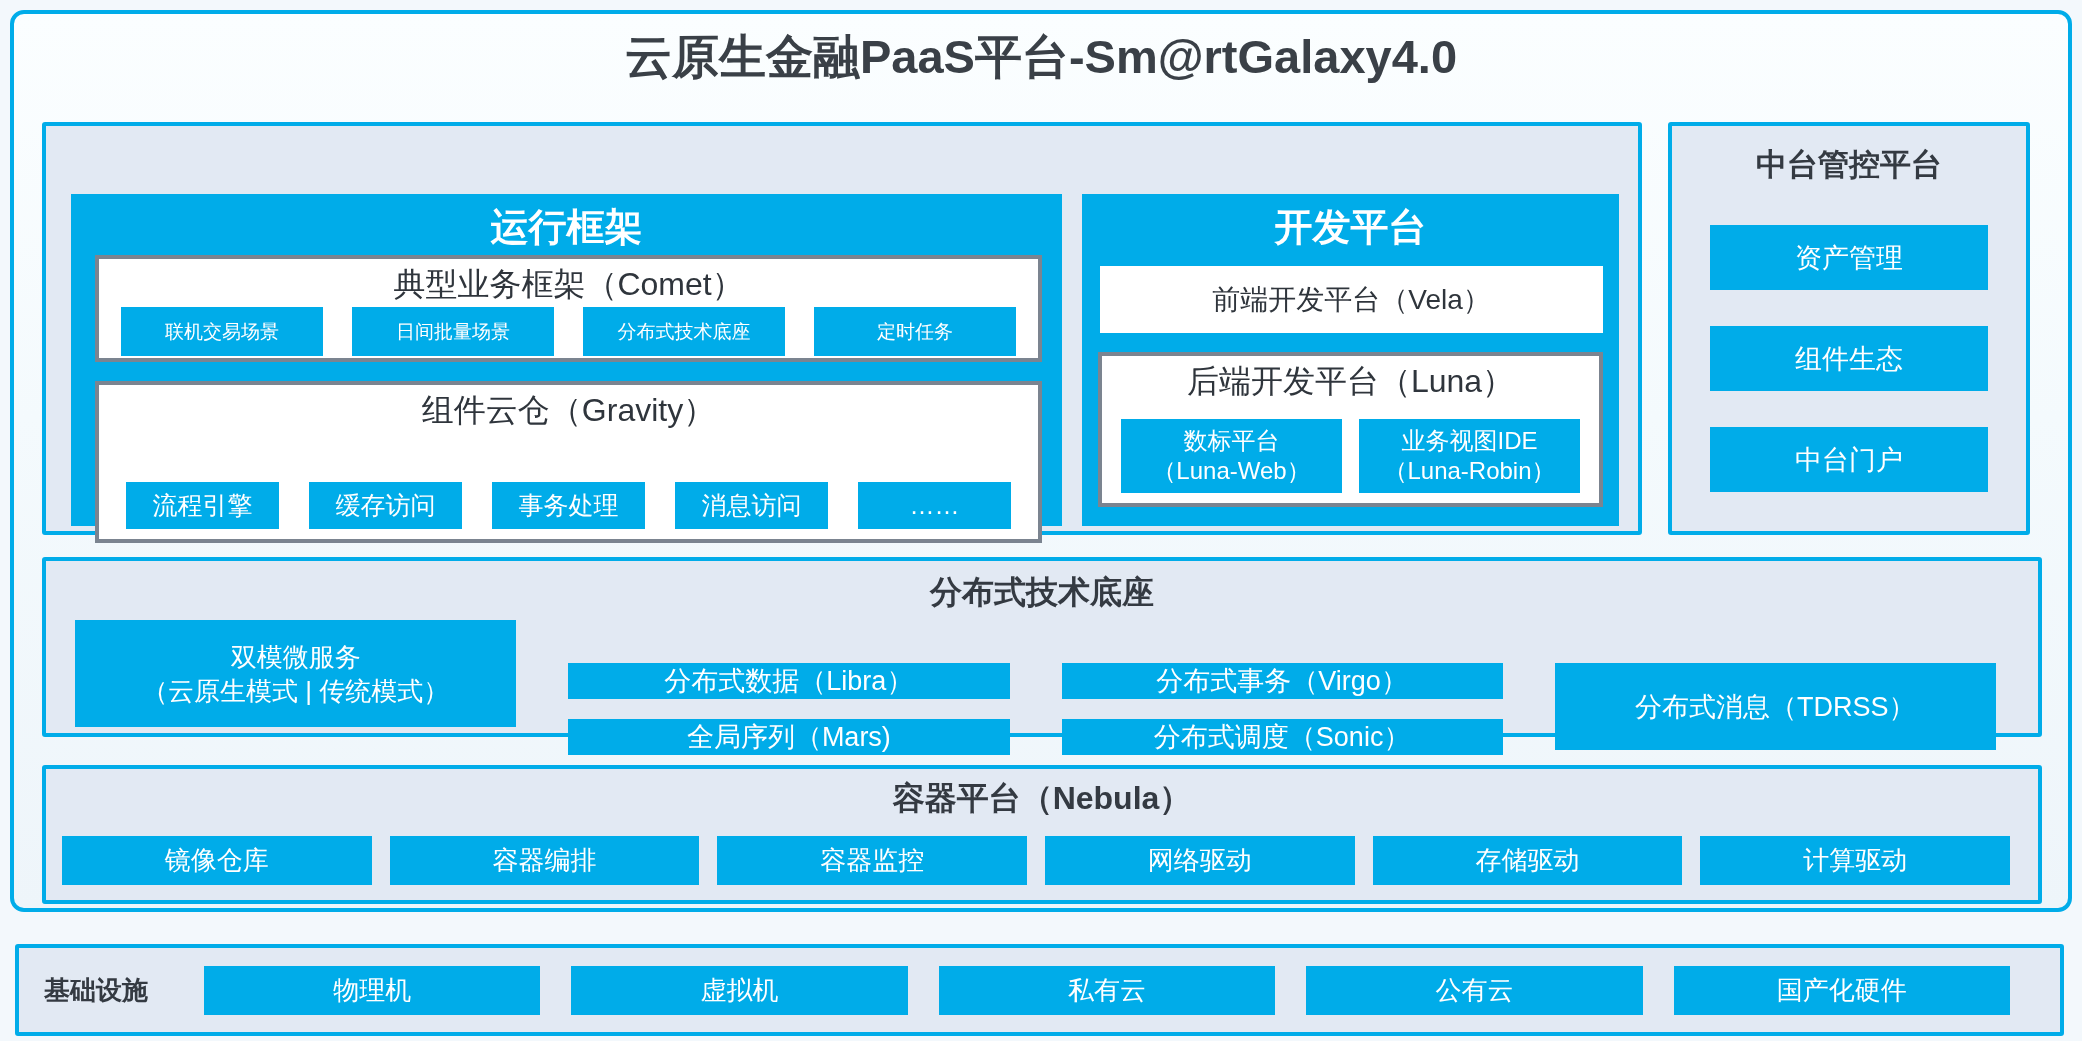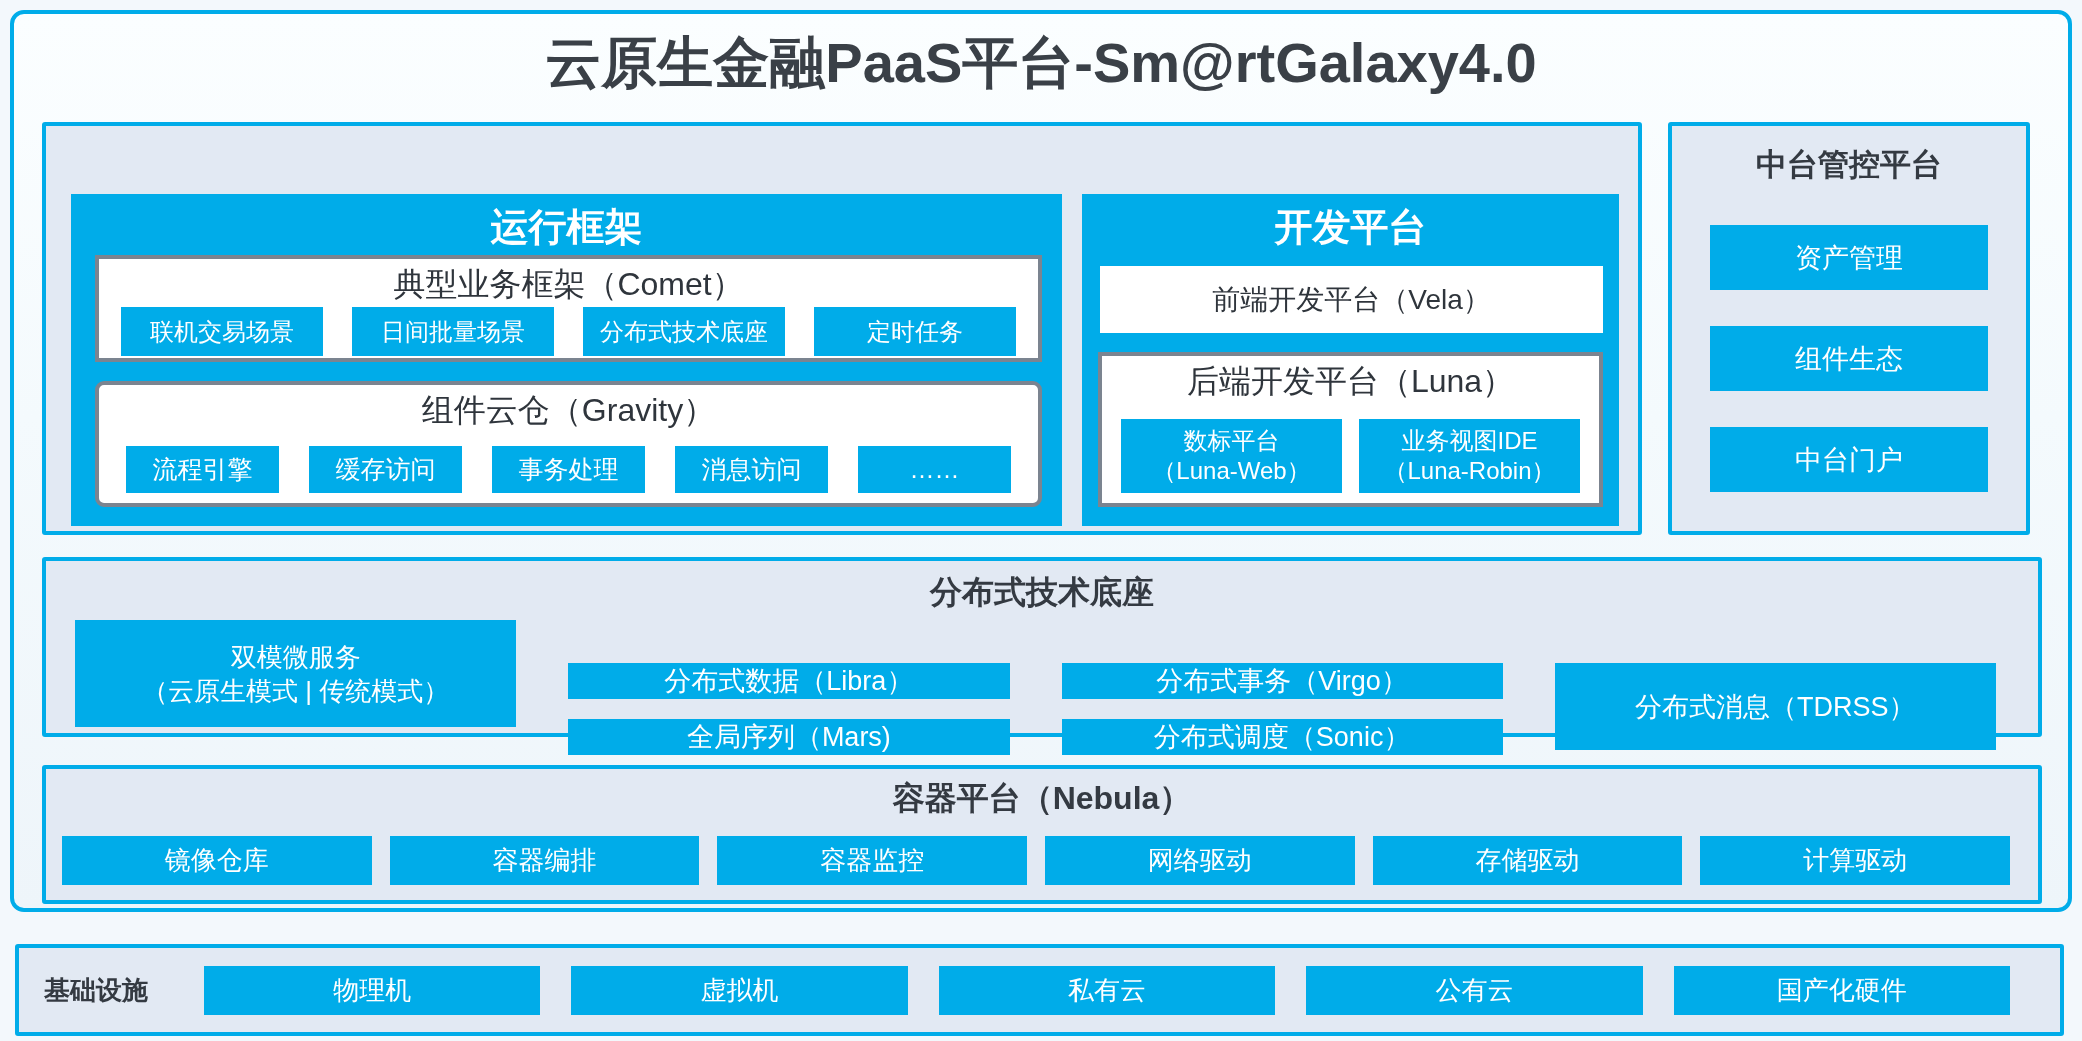--- a/index.html
+++ b/index.html
@@ -17,21 +17,21 @@
     color:var(--dark);
     overflow:hidden;
   }
   .outer-frame{
     position:absolute;left:10px;top:10px;width:2062px;height:902px;
     border:4px solid var(--blue);border-radius:14px;
     background:linear-gradient(180deg,#fbfeff 0%,#f4fafd 45%,#eef5fa 100%);
   }
   .main-title{
     position:absolute;left:10px;top:26px;width:2062px;
-    text-align:center;font-size:56px;font-weight:700;color:#3a4047;
+    text-align:center;font-size:47px;font-weight:700;color:#3a4047;
   }
   .sec{
     position:absolute;background:var(--panel);
     border:4px solid var(--blue);border-radius:3px;
   }
   .sec-title{
     text-align:center;font-size:31px;font-weight:700;color:#343a42;
   }
   
   #sec-lowcode{left:42px;top:122px;width:1600px;height:413px;}
@@ -40,22 +40,22 @@
   .panel-title{text-align:center;font-size:38px;font-weight:700;color:#fff;margin-top:8px;}
   .white-box{position:absolute;background:#fff;border:4px solid var(--gray);display:flex;flex-direction:column;}
   .white-box-title{text-align:center;font-size:32px;font-weight:500;color:#2f353c;margin-top:4px;}
   .btn{
     background:var(--blue);color:#fff;display:flex;align-items:center;justify-content:center;
     text-align:center;font-size:26px;font-weight:400;
   }
   #runtime-box{left:25px;top:68px;width:991px;height:332px;}
   #comet-box{left:24px;top:61px;width:947px;height:107px;}
   #comet-box .btn-row{display:flex;gap:29px;padding:0 22px;margin-top:auto;margin-bottom:6px;}
-  #comet-box .btn{flex:1;height:49px;font-size:24px;}
-  #gravity-box{left:24px;top:187px;width:947px;height:126px;border-radius:9px;}
+  #comet-box .btn{flex:1;height:49px;font-size:19px;}
+  #gravity-box{left:24px;top:187px;width:947px;height:162px;}
   #gravity-box .btn-row{display:flex;gap:30px;padding:0 27px;margin-top:auto;margin-bottom:10px;}
   #gravity-box .btn{flex:1;height:47px;font-size:25px;}
   #dev-box{left:1036px;top:68px;width:537px;height:332px;}
   #vela-box{left:18px;top:72px;width:503px;height:67px;background:#fff;position:absolute;
     display:flex;align-items:center;justify-content:center;font-size:28px;font-weight:500;color:#2f353c;}
   #luna-box{left:16px;top:158px;width:505px;height:155px;}
   #luna-box .btn-row{display:flex;gap:17px;padding:0 19px;margin-top:auto;margin-bottom:10px;}
   #luna-box .btn{flex:1;height:74px;flex-direction:column;font-size:24px;line-height:30px;}
   
   #sec-mid{left:1668px;top:122px;width:362px;height:413px;}

